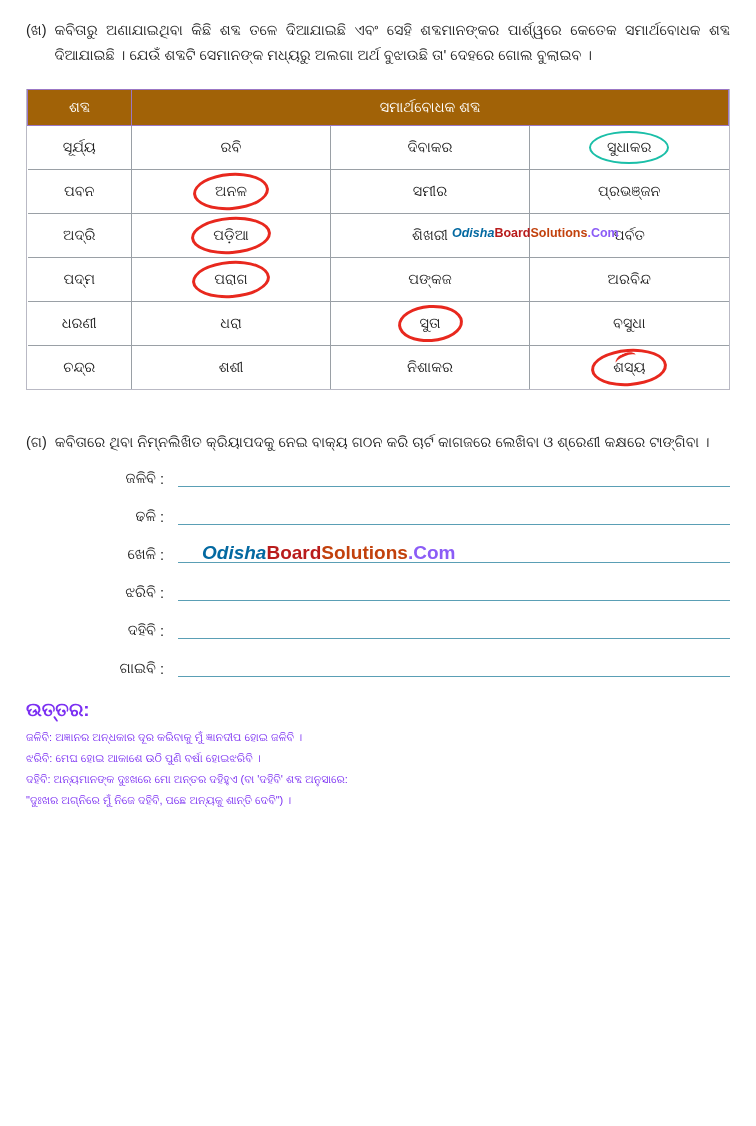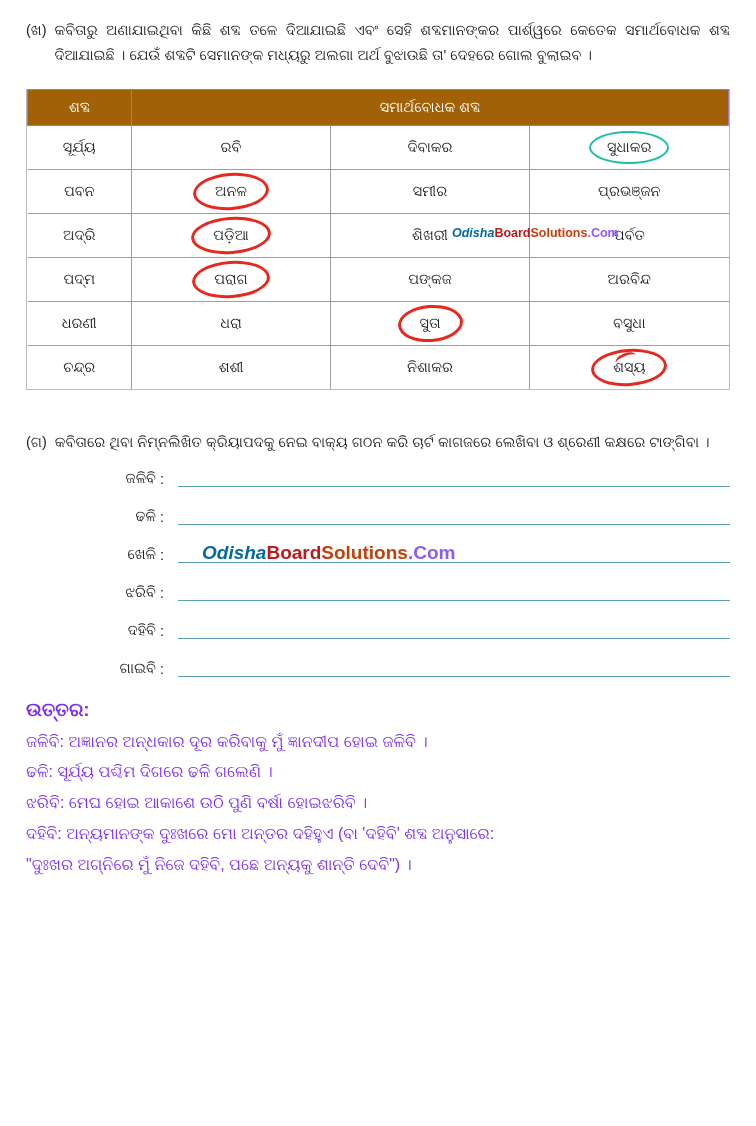--- a/index.html
+++ b/index.html
@@ -169,21 +169,21 @@
     color: #7b2ff2;
   }
   .ans-title {
     font-size: 19px;
     font-weight: bold;
     color: #7b2ff2;
     margin-bottom: 6px;
     margin-top: 11px;
   }
   .ans-line {
-    font-size: 16px;
+    font-size: 11px;
     line-height: 1.92;
     color: #7b2ff2;
   }
 </style>
 </head>
 <body>
 
 <div class="page">
 
   <div class="qblock">
@@ -298,19 +298,18 @@
         <span class="fill-colon">:</span>
         <span class="fill-line"></span>
       </div>
 
     </div>
   </div>
 
   <div class="answers">
     <div class="ans-title">ଉତ୍ତର:</div>
     <div class="ans-line">ଜଳିବି: ଅଜ୍ଞାନର ଅନ୍ଧକାର ଦୂର କରିବାକୁ ମୁଁ ଜ୍ଞାନଦୀପ ହୋଇ ଜଳିବି ।</div>
-    <div class="ans-line">ଢଳି: ସୂର୍ଯ୍ୟ ପଶ୍ଚିମ ଦିଗରେ ଢଳି ଗଲେଣି ।</div>
     <div class="ans-line">ଝରିବି: ମେଘ ହୋଇ ଆକାଶେ ଉଠି ପୁଣି ବର୍ଷା ହୋଇଝରିବି ।</div>
     <div class="ans-line">ଦହିବି: ଅନ୍ୟମାନଙ୍କ ଦୁଃଖରେ ମୋ ଅନ୍ତର ଦହିହୁଏ (ବା 'ଦହିବି' ଶବ୍ଦ ଅନୁସାରେ:</div>
     <div class="ans-line">"ଦୁଃଖର ଅଗ୍ନିରେ ମୁଁ ନିଜେ ଦହିବି, ପଛେ ଅନ୍ୟକୁ ଶାନ୍ତି ଦେବି") ।</div>
   </div>
 
 </div>
 
 </body></html>

